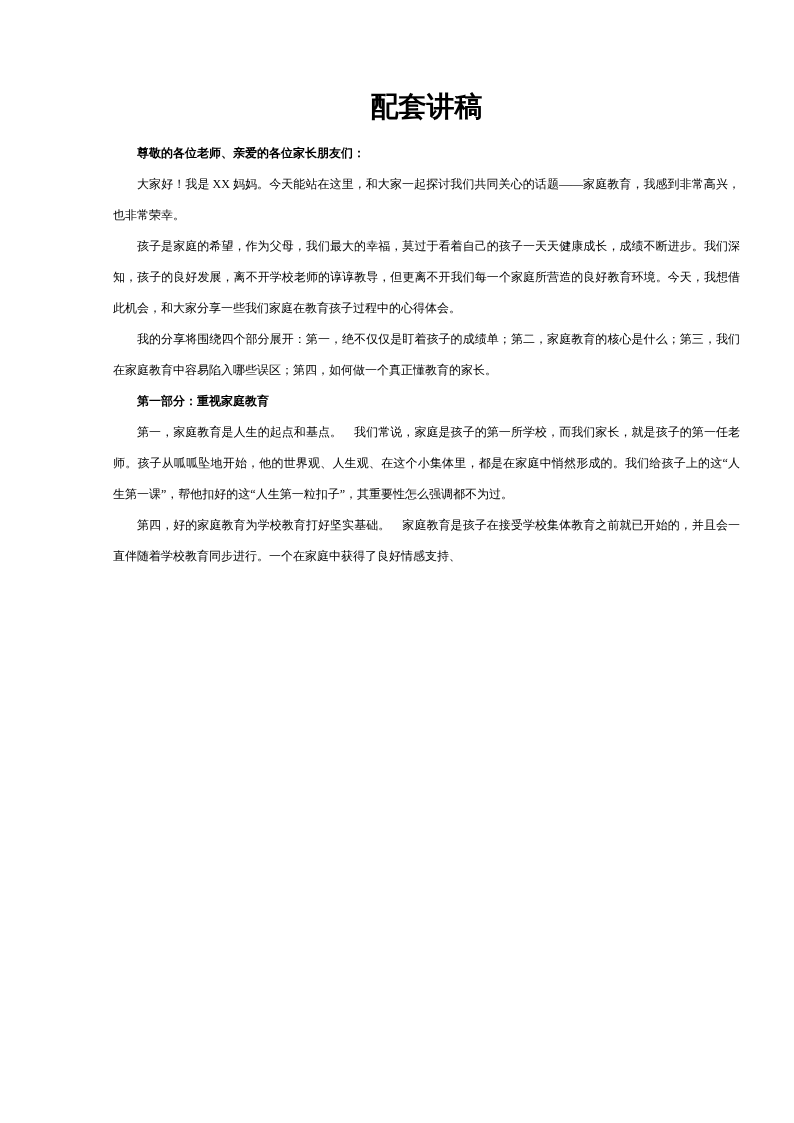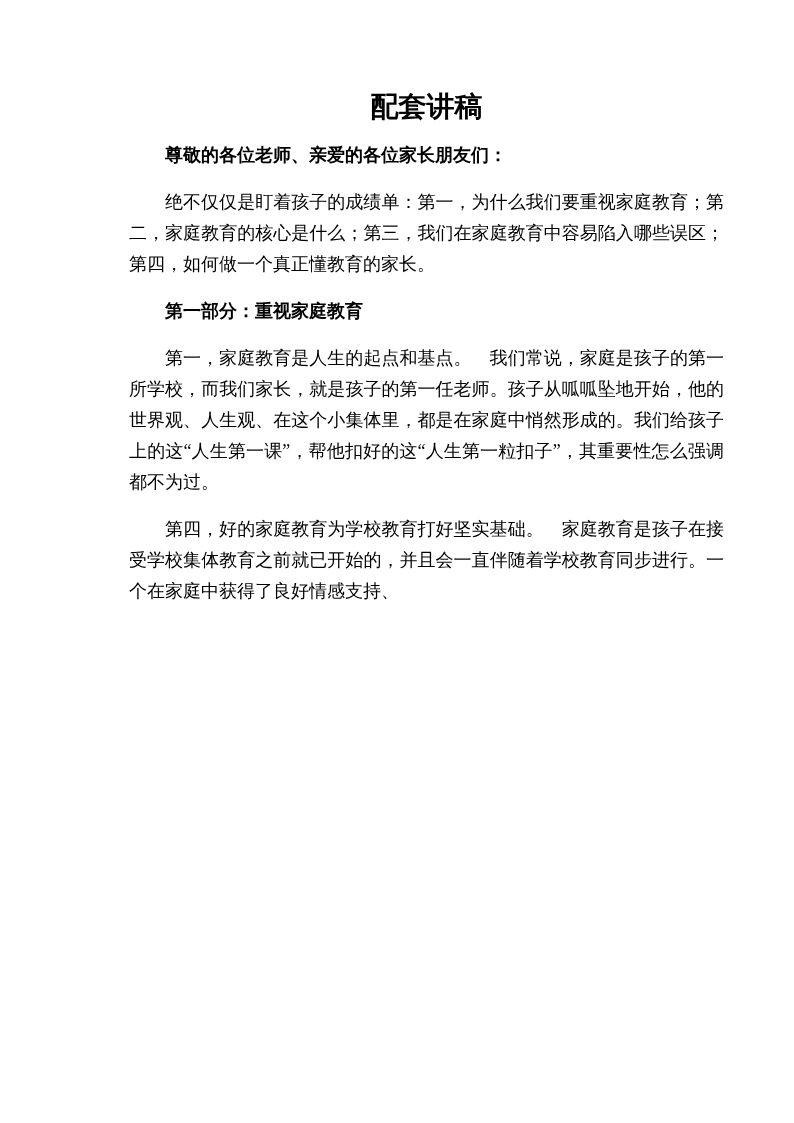--- a/index.html
+++ b/index.html
@@ -19,22 +19,22 @@
     overflow: hidden;
   }
   .doc-title {
     font-size: 28px;
     line-height: 34px;
     font-weight: 700;
     text-align: center;
     margin: 0 0 14px 0;
   }
   .para {
-    margin: 16px;
-    font-size: 18px;
+    margin: 0;
+    font-size: 12px;
     line-height: 31px;
     text-align: justify;
     text-justify: inter-ideograph;
     text-indent: 2em;
   }
   .para.bold {
     font-weight: 700;
   }
   .lead {
     font-weight: 400;
@@ -43,23 +43,25 @@
 </style>
 </head>
 <body>
 
 <div class="page">
 
   <h1 class="doc-title">配套讲稿</h1>
 
   <p class="para bold">尊敬的各位老师、亲爱的各位家长朋友们：</p>
 
+  <p class="para">大家好！我是 XX 妈妈。今天能站在这里，和大家一起探讨我们共同关心的话题——家庭教育，我感到非常高兴，也非常荣幸。</p>
 
+  <p class="para">孩子是家庭的希望，作为父母，我们最大的幸福，莫过于看着自己的孩子一天天健康成长，成绩不断进步。我们深知，孩子的良好发展，离不开学校老师的谆谆教导，但更离不开我们每一个家庭所营造的良好教育环境。今天，我想借此机会，和大家分享一些我们家庭在教育孩子过程中的心得体会。</p>
 
-  <p class="para">绝不仅仅是盯着孩子的成绩单：第一，为什么我们要重视家庭教育；第二，家庭教育的核心是什么；第三，我们在家庭教育中容易陷入哪些误区；第四，如何做一个真正懂教育的家长。</p>
+  <p class="para">我的分享将围绕四个部分展开：第一，绝不仅仅是盯着孩子的成绩单；第二，家庭教育的核心是什么；第三，我们在家庭教育中容易陷入哪些误区；第四，如何做一个真正懂教育的家长。</p>
 
   <p class="para bold">第一部分：重视家庭教育</p>
 
 
   <p class="para">
     <b class="lead">第一，家庭教育是人生的起点和基点。</b><span>我们常说，家庭是孩子的第一所学校，而我们家长，就是孩子的第一任老师。孩子从呱呱坠地开始，他的世界观、人生观、在这个小集体里，都是在家庭中悄然形成的。我们给孩子上的这“人生第一课”，帮他扣好的这“人生第一粒扣子”，其重要性怎么强调都不为过。</span>
   </p>
 
 
 

